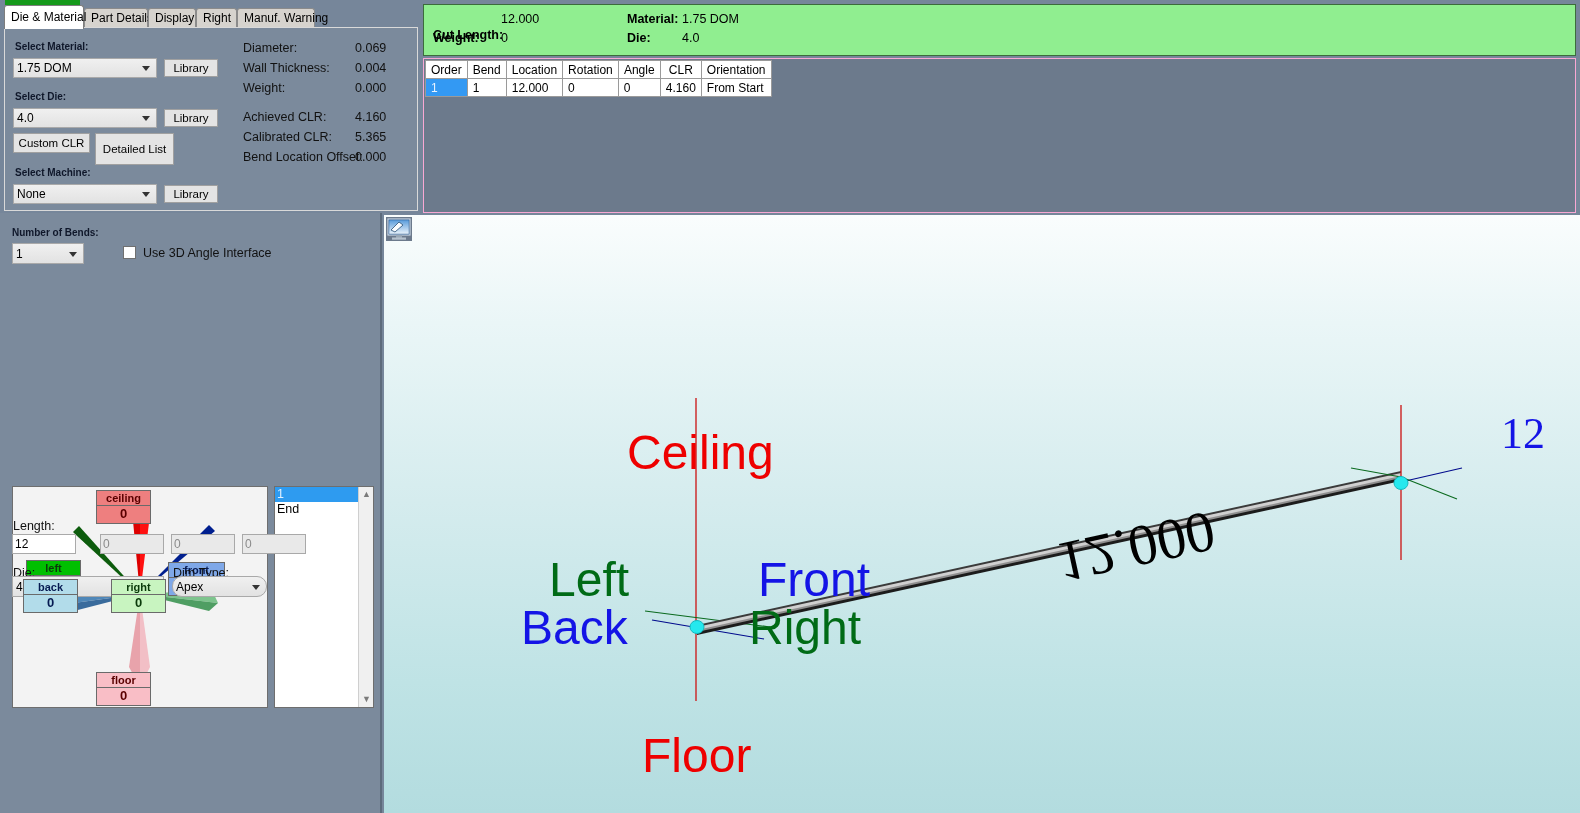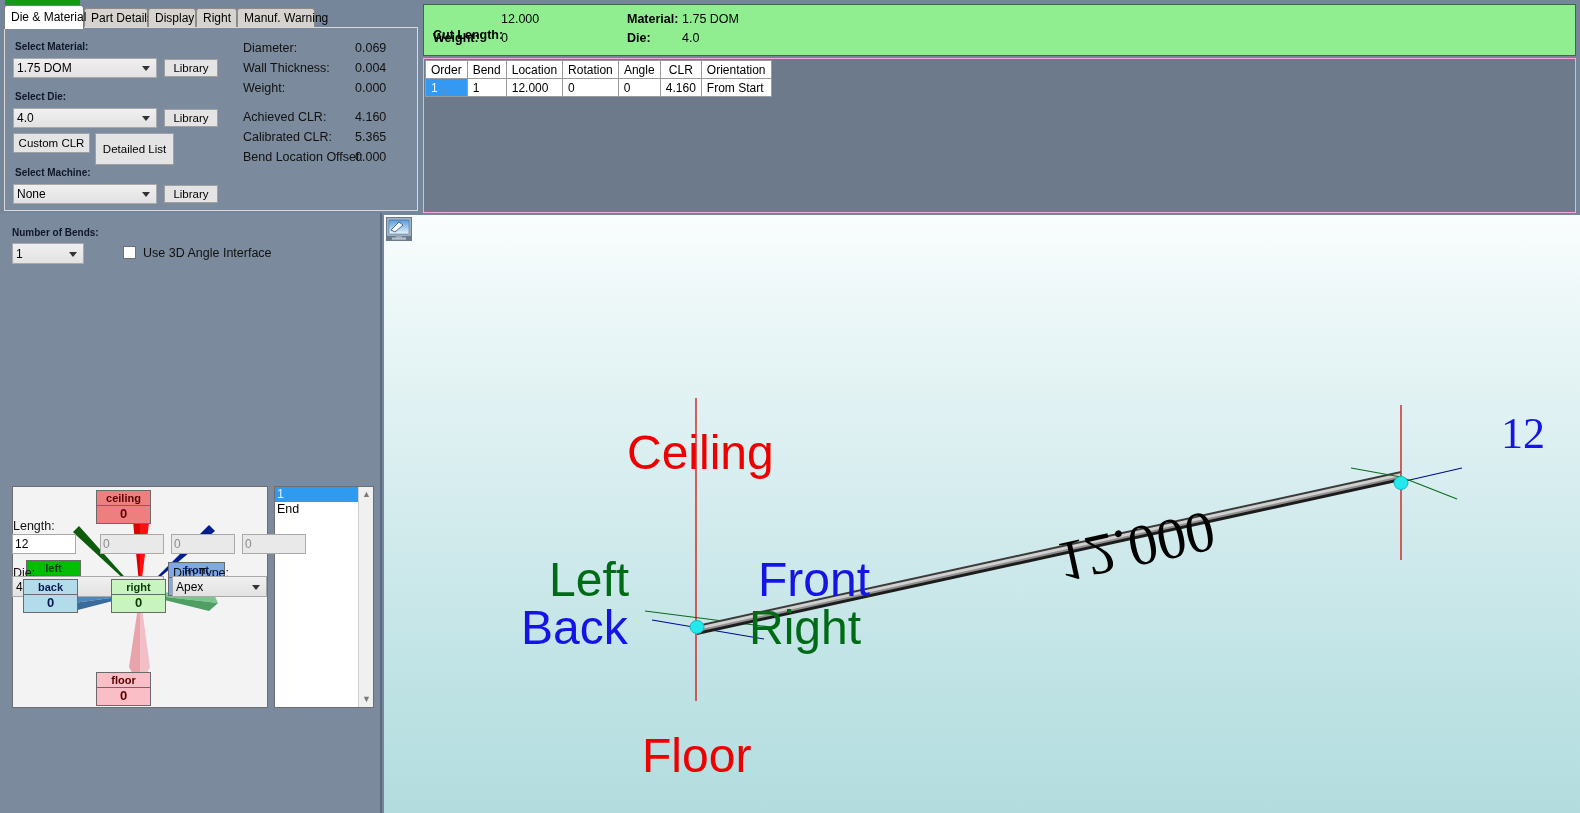--- a/index.html
+++ b/index.html
@@ -301,21 +301,21 @@
     <input class="ctl" style="position: absolute; left: 242px; top: 321px; width: 64px; height: 20px; color: rgb(138, 138, 138);" value="0">
 
     <div class="lbl" style="position:absolute;left:13px;top:353px;">Die:</div>
     <div class="selwrap" style="left:12px;top:363px;width:152px;height:21px;">
       <select class="ctl" style="width:152px;height:21px;">
         <option>4.0</option>
       </select>
     </div>
     <div class="lbl" style="position:absolute;left:173px;top:353px;">Dim Type:</div>
     <div class="selwrap" style="left:172px;top:363px;width:95px;height:21px;">
-      <select class="ctl" style="width:95px;height:21px;">
+      <select class="ctl" style="width:95px;height:21px;border-radius:10px;">
         <option>Apex</option>
       </select>
     </div>
   </div>
 
   <div class="viewport">
 
     <svg class="vp-icon" viewBox="0 0 26 24">
       <rect x="0" y="0" width="26" height="24" fill="#6c7a8c"></rect>
       <rect x="2" y="2" width="22" height="16" fill="#1d4f86" stroke="#c9d6e4" stroke-width="1.2"></rect>

